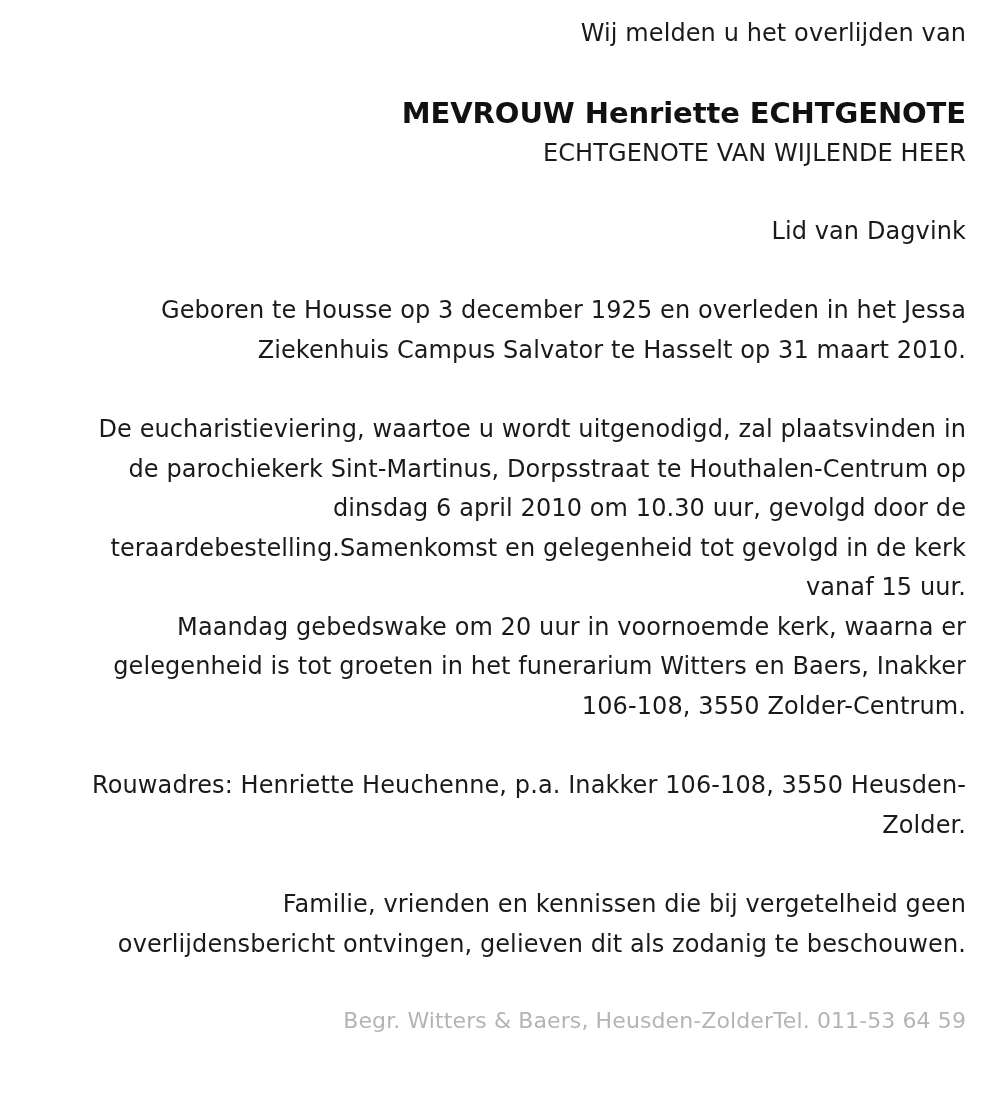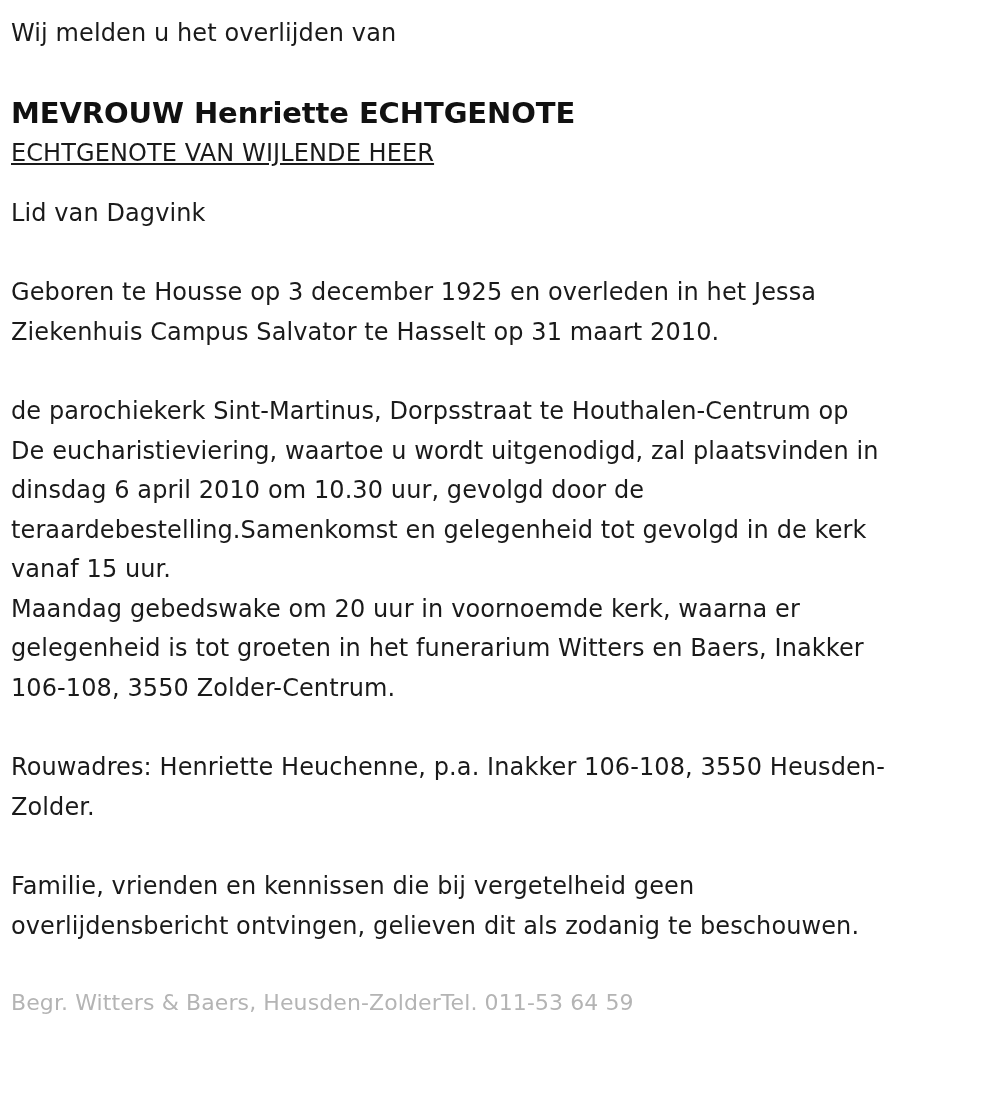--- a/index.html
+++ b/index.html
@@ -14,22 +14,23 @@
     font-family: "DejaVu Sans", "Liberation Sans", sans-serif;
     color: #1a1a1a;
     -webkit-font-smoothing: antialiased;
     overflow: hidden;
   }
 
   .notice {
     box-sizing: border-box;
     width: 1000px;
     height: 1110px;
-    padding: 14px 14px 0 11px;
+    padding: 14px 34px 0 11px;
     position: relative;
+    text-align: right;
   }
 
   .line {
     font-size: 24px;
     line-height: 39.5px;
     color: #1a1a1a;
     letter-spacing: 0.1px;
     white-space: pre-wrap;
   }
 
@@ -40,22 +41,21 @@
   .deceased-name {
     font-size: 29px;
     line-height: 36px;
     font-weight: 700;
     letter-spacing: -0.1px;
     margin: 0 0 4px 0;
     color: #111111;
   }
 
   .relation-block {
-    margin: 0 0 22px 0;
-    text-decoration: underline;
+    margin: 0 0 40px 0;
   }
 
   .relation-block .line {
     line-height: 37px;
   }
 
   .membership {
     margin: 0 0 40px 0;
   }
 
@@ -105,22 +105,22 @@
   </div>
 
   <p class="line membership">Lid van Dagvink</p>
 
   <div class="birth-death para">
     <span class="line">Geboren te Housse op 3 december 1925 en overleden in het Jessa</span>
     <span class="line">Ziekenhuis Campus Salvator te Hasselt op 31 maart 2010.</span>
   </div>
 
   <div class="service para">
+    <span class="line">De eucharistieviering, waartoe u wordt uitgenodigd, zal plaatsvinden in</span>
     <span class="line">de parochiekerk Sint-Martinus, Dorpsstraat te Houthalen-Centrum op</span>
-    <span class="line">De eucharistieviering, waartoe u wordt uitgenodigd, zal plaatsvinden in</span>
     <span class="line">dinsdag 6 april 2010 om 10.30 uur, gevolgd door de</span>
     <span class="line">teraardebestelling.Samenkomst en gelegenheid tot gevolgd in de kerk</span>
     <span class="line">vanaf 15 uur.</span>
     <span class="line">Maandag gebedswake om 20 uur in voornoemde kerk, waarna er</span>
     <span class="line">gelegenheid is tot groeten in het funerarium Witters en Baers, Inakker</span>
     <span class="line">106-108, 3550 Zolder-Centrum.</span>
   </div>
 
   <div class="mourning-address para">
     <span class="line">Rouwadres: Henriette Heuchenne, p.a. Inakker 106-108, 3550 Heusden-</span>

